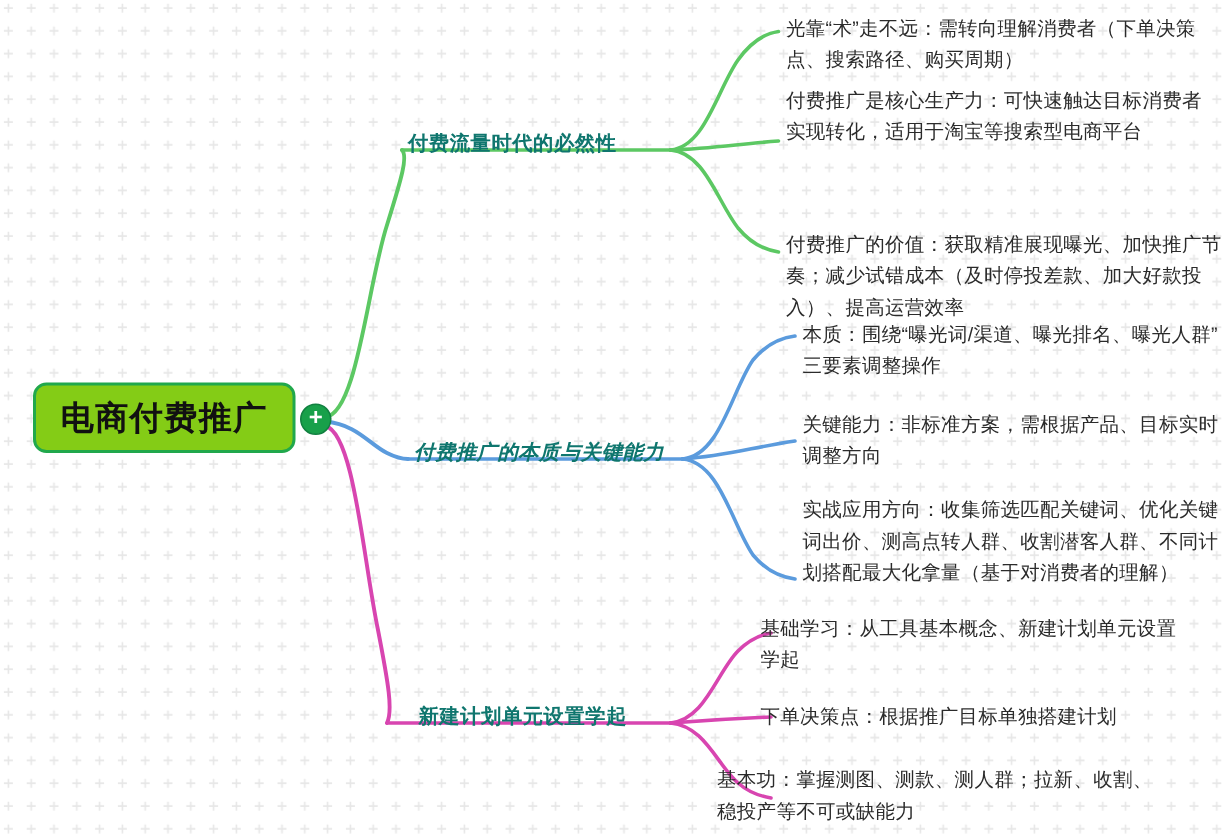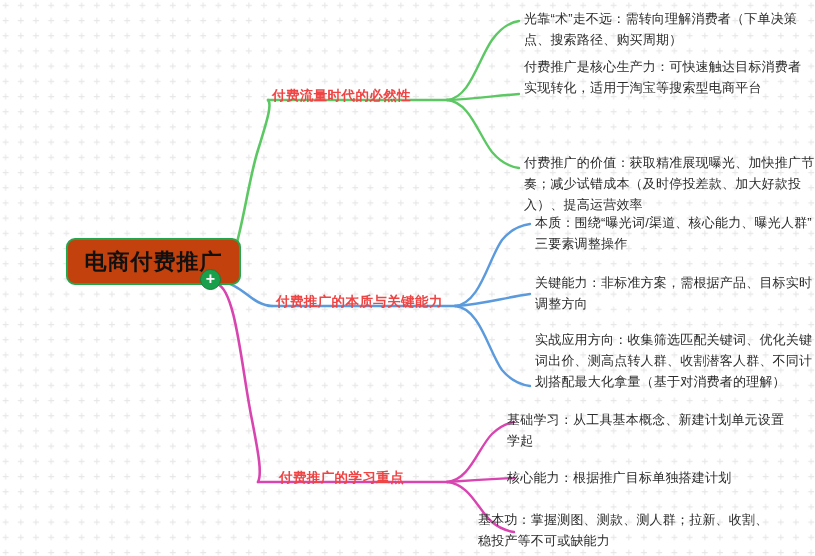--- a/index.html
+++ b/index.html
@@ -50,30 +50,29 @@
   }
 
   .node {
     position: absolute;
     box-sizing: border-box;
   }
 
   
   #root-node {
     left: 22px;
-    top: 238px;
+    top: 255px;
     width: 175px;
     height: 47px;
     border: 2px solid #21a84c;
     border-radius: 9px;
-    background: #c2410c;
+    background: #84cc16;
     display: flex;
     align-items: center;
     justify-content: center;
-    margin-left: 44px;
   }
   #root-node .root-text {
     font-size: 22px;
     font-weight: bold;
     color: #111111;
     letter-spacing: 1px;
     white-space: nowrap;
   }
 
   
@@ -98,21 +97,21 @@
     line-height: 12px;
     font-weight: bold;
     margin-top: -1px;
   }
 
   
   .branch-label {
     position: absolute;
     font-size: 13.5px;
     font-weight: bold;
-    color: #ef4444;
+    color: #0f766e;
     white-space: nowrap;
     letter-spacing: 0.4px;
     background: transparent;
     z-index: 4;
   }
 
   
   .leaf {
     position: absolute;
     font-size: 13px;
@@ -171,23 +170,23 @@
 <div id="expand-button">
   <span class="plus-glyph">+</span>
 </div>
 
 <div class="branch-label" style="left:272px; top:87px;">付费流量时代的必然性</div>
 
 <div class="leaf" style="left:524px; top:8px; width:288px;">光靠“术”走不远：需转向理解消费者（下单决策点、搜索路径、购买周期）</div>
 <div class="leaf" style="left:524px; top:56px; width:288px;">付费推广是核心生产力：可快速触达目标消费者实现转化，适用于淘宝等搜索型电商平台</div>
 <div class="leaf" style="left:524px; top:152px; width:292px;">付费推广的价值：获取精准展现曝光、加快推广节奏；减少试错成本（及时停投差款、加大好款投入）、提高运营效率</div>
 
-<div class="branch-label" style="left:276px; top:293px;">付费推广的本质与关键能力</div>
+<div class="branch-label" style="left:276px; top:293px;font-style:italic;">付费推广的本质与关键能力</div>
 
-<div class="leaf" style="left:535px; top:212px; width:280px;">本质：围绕“曝光词/渠道、核心能力、曝光人群”三要素调整操作</div>
+<div class="leaf" style="left:535px; top:212px; width:280px;">本质：围绕“曝光词/渠道、曝光排名、曝光人群”三要素调整操作</div>
 <div class="leaf" style="left:535px; top:272px; width:280px;">关键能力：非标准方案，需根据产品、目标实时调整方向</div>
 <div class="leaf" style="left:535px; top:329px; width:278px;">实战应用方向：收集筛选匹配关键词、优化关键词出价、测高点转人群、收割潜客人群、不同计划搭配最大化拿量（基于对消费者的理解）</div>
 
-<div class="branch-label" style="left:279px; top:469px;">付费推广的学习重点</div>
+<div class="branch-label" style="left:279px; top:469px;">新建计划单元设置学起</div>
 
-<div class="leaf" style="left:507px; top:409px; width:290px;">基础学习：从工具基本概念、新建计划单元设置学起</div>
-<div class="leaf" style="left:507px; top:467px; width:300px;">核心能力：根据推广目标单独搭建计划</div>
+<div class="leaf" style="left:507px; top:409px; width:290px;font-family:Liberation Mono, monospace;">基础学习：从工具基本概念、新建计划单元设置学起</div>
+<div class="leaf" style="left:507px; top:467px; width:300px;">下单决策点：根据推广目标单独搭建计划</div>
 <div class="leaf" style="left:478px; top:509px; width:293px;">基本功：掌握测图、测款、测人群；拉新、收割、稳投产等不可或缺能力</div>
 
 </body></html>

